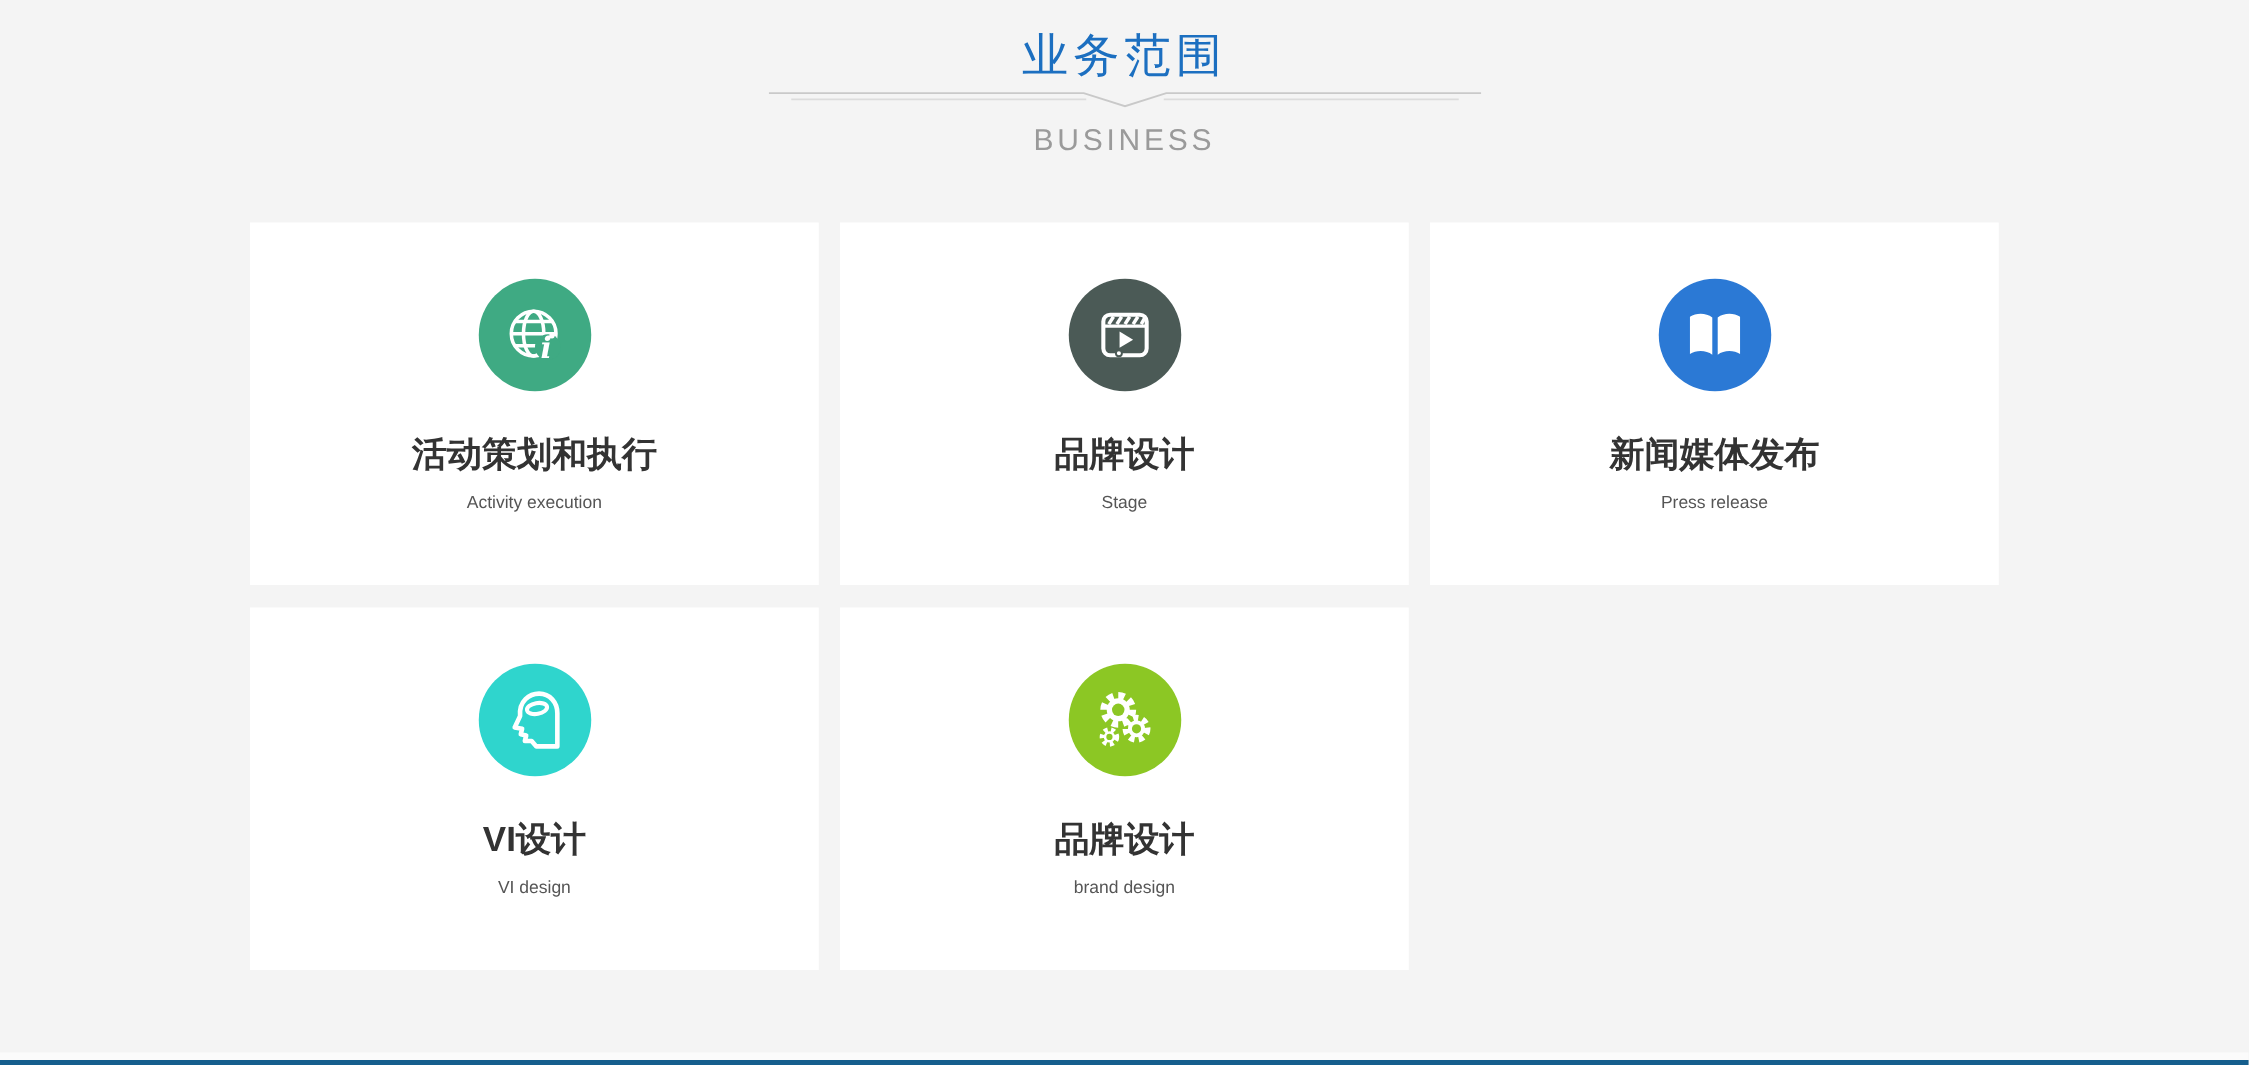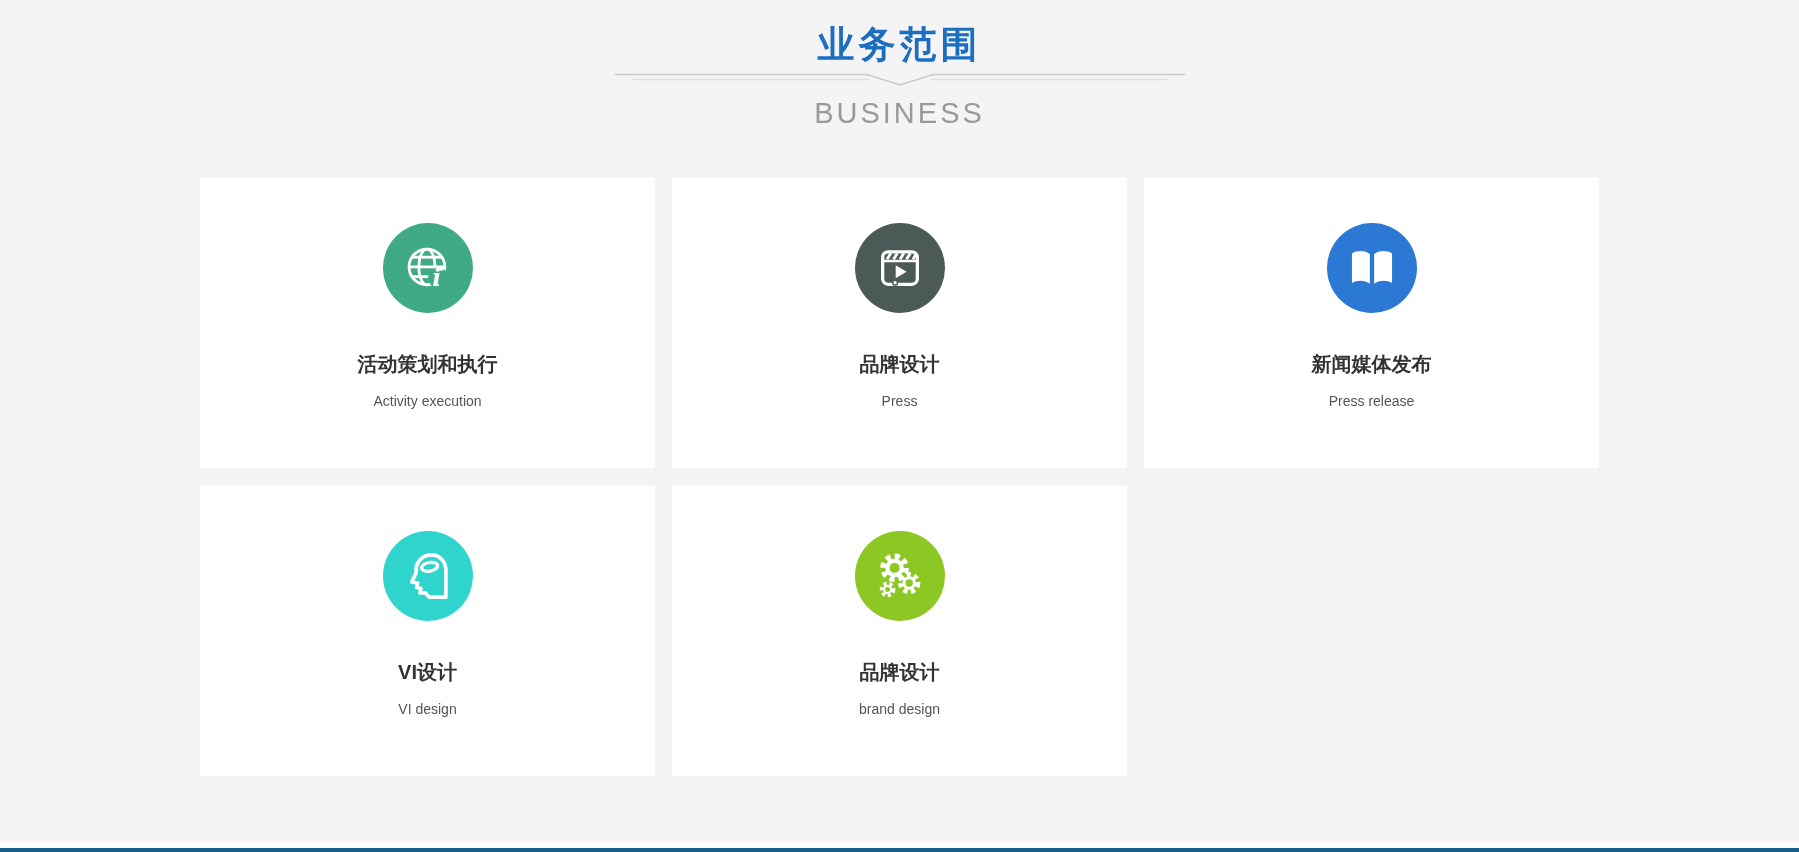--- a/index.html
+++ b/index.html
@@ -6,28 +6,28 @@
   body {
     width: 1799px; height: 852px;
     background: #f4f4f4;
     font-family: "Liberation Sans", "DejaVu Sans", sans-serif;
     position: relative;
     overflow: hidden;
   }
   .section-header { padding-top: 24px; text-align: center; }
   .section-title {
     font-size: 37px;
-    font-weight: 700;
+    font-weight: 400;
     letter-spacing: 4px;
     line-height: 42px;
   }
   .divider-wrap { margin-top: 4px; line-height: 0; }
   .section-subtitle {
     margin-top: 10px;
-    font-size: 29px;
+    font-size: 24px;
     letter-spacing: 3px;
     line-height: 30px;
   }
   .cards-grid {
     width: 1400px;
     margin: 50px auto 0 auto;
     display: grid;
     grid-template-columns: repeat(3, 455px);
     gap: 18px 17px;
     justify-content: center;
@@ -40,21 +40,21 @@
   }
   .icon-circle {
     width: 90px; height: 90px;
     border-radius: 50%;
     margin: 45px auto 0 auto;
     display: flex; align-items: center; justify-content: center;
   }
   .icon-circle svg { width: 52px; height: 52px; display: block; }
   .card-title {
     margin-top: 36px;
-    font-size: 20px;
+    font-size: 28px;
     font-weight: bold;
     color: #333333;
     line-height: 30px;
   }
   .card-subtitle {
     margin-top: 13px;
     font-size: 14px;
     color: #555555;
     line-height: 19px;
   }
@@ -112,21 +112,21 @@
           <line x1="18" y1="16" x2="21.5" y2="10.5"></line>
           <line x1="24" y1="16" x2="27.5" y2="10.5"></line>
           <line x1="30" y1="16" x2="33.5" y2="10.5"></line>
           <line x1="36" y1="16" x2="38.5" y2="11.5"></line>
         </g>
         <polygon points="20,21.5 20,33.5 30,27.5" fill="#fff"></polygon>
         <circle cx="19.5" cy="37.5" r="2.2" fill="#fff" stroke="currentColor" stroke-width="1.4"></circle>
       </svg>
     </div>
     <div class="card-title">品牌设计</div>
-    <div class="card-subtitle">Press</div>
+    <div class="card-subtitle">Stage</div>
   </div>
 
   <div class="card">
     <div class="icon-circle" style="background-color: rgb(43, 121, 213); color: rgb(43, 121, 213);">
       <svg viewBox="0 0 48 48">
         <path d="M5.5,10.5 C10,7.5 17.5,7.5 22,11 L22,38.5 C17.5,35 10,35 5.5,38 Z" fill="#fff"></path>
         <path d="M42.5,10.5 C38,7.5 30.5,7.5 26,11 L26,38.5 C30.5,35 38,35 42.5,38 Z" fill="#fff"></path>
       </svg>
     </div>
     <div class="card-title">新闻媒体发布</div>

